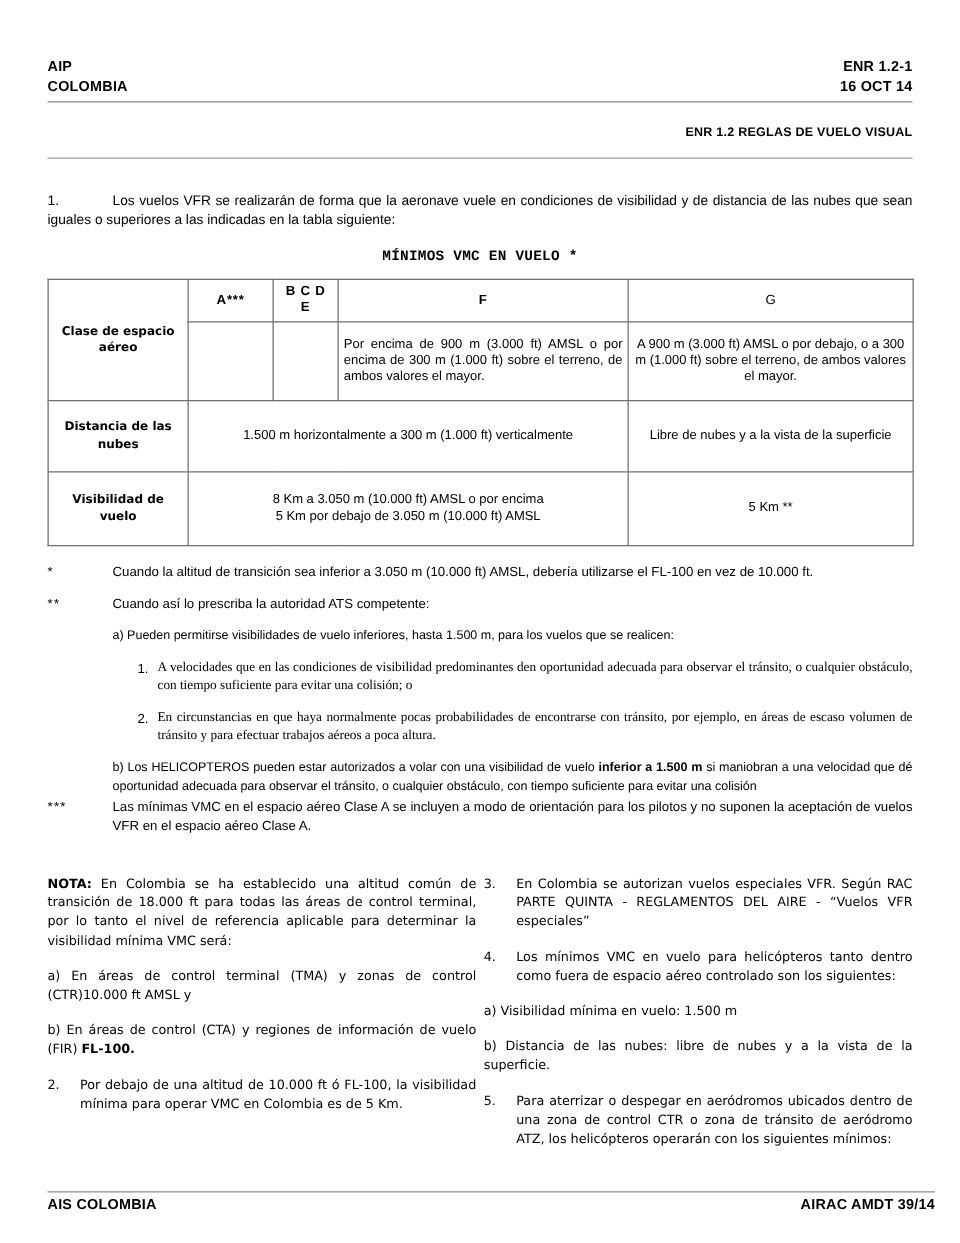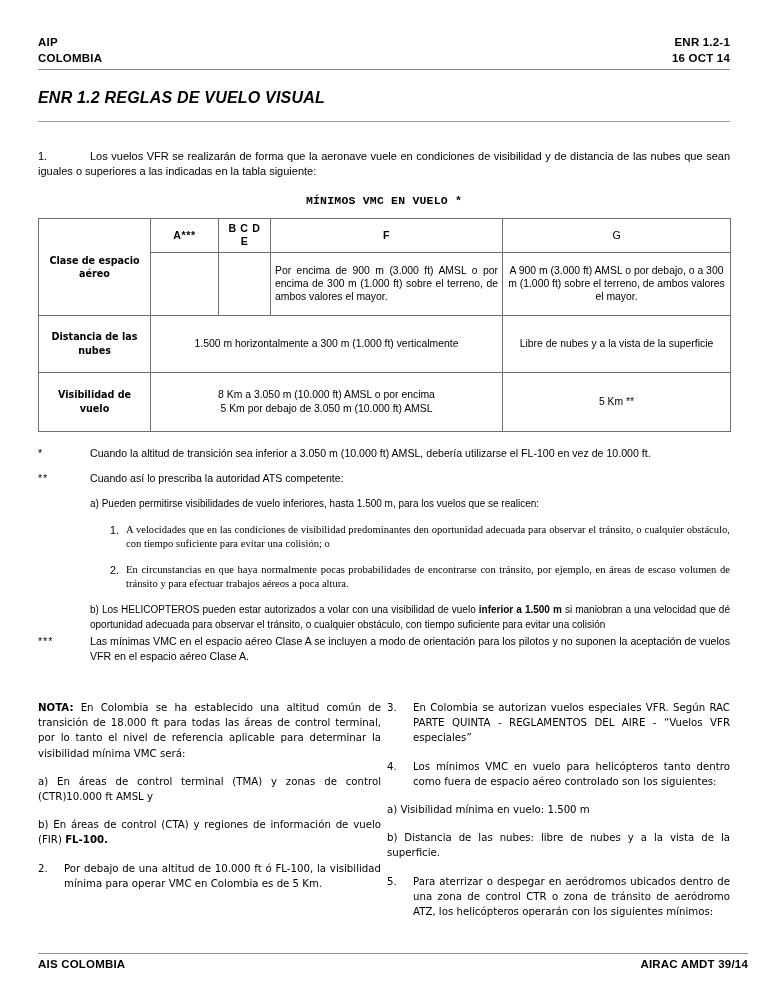--- a/index.html
+++ b/index.html
@@ -12,21 +12,21 @@
     height: 994px;
     font-family: "Liberation Sans", sans-serif;
     color: #000000;
     -webkit-font-smoothing: antialiased;
   }
   .page {
     position: relative;
     width: 768px;
     height: 994px;
     box-sizing: border-box;
-    padding: 4px 38px;
+    padding: 16px 38px;
     background: #fff;
     overflow: hidden;
   }
 
   
   .doc-header {
     position: relative;
     padding-top: 30px;
   }
   .hdr-row {
@@ -38,26 +38,25 @@
     letter-spacing: .2px;
     line-height: 16px;
   }
   .hdr-rule {
     border-bottom: 1px solid #8d8d8d;
     margin-top: 3px;
   }
 
   
   .doc-title {
-    text-align: left;
-    font-weight: bold;
-    font-size: 16px;
+    text-align: right;
+    font-weight: bold;
+    font-size: 10px;
     margin-top: 19px;
     letter-spacing: .2px;
-    font-style: italic;
   }
   .title-rule {
     border-bottom: 1px solid #9a9a9a;
     margin-top: 14px;
   }
 
   
   .intro {
     margin-top: 27px;
     font-size: 11px;

